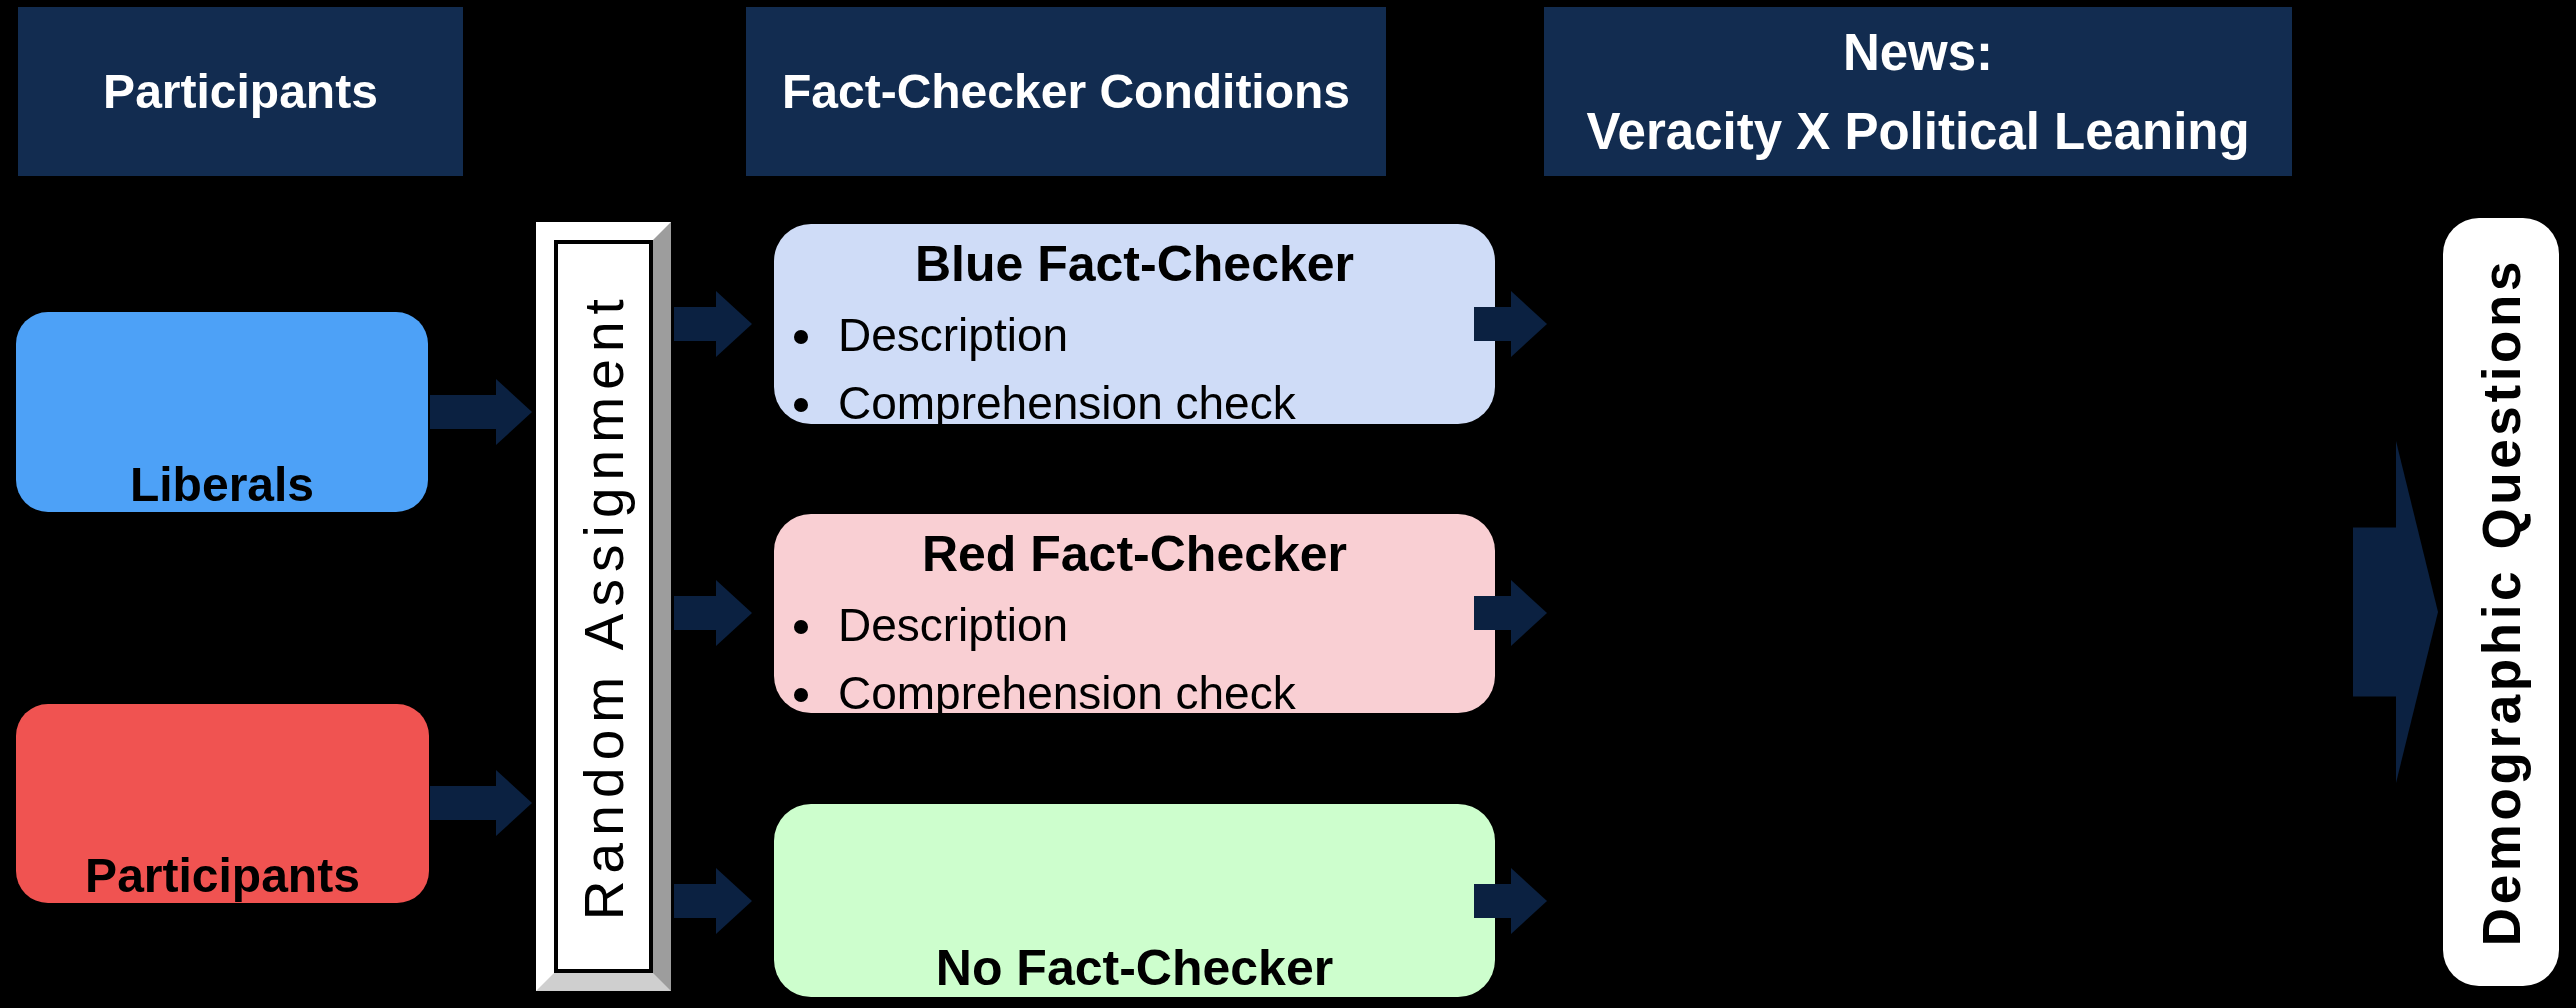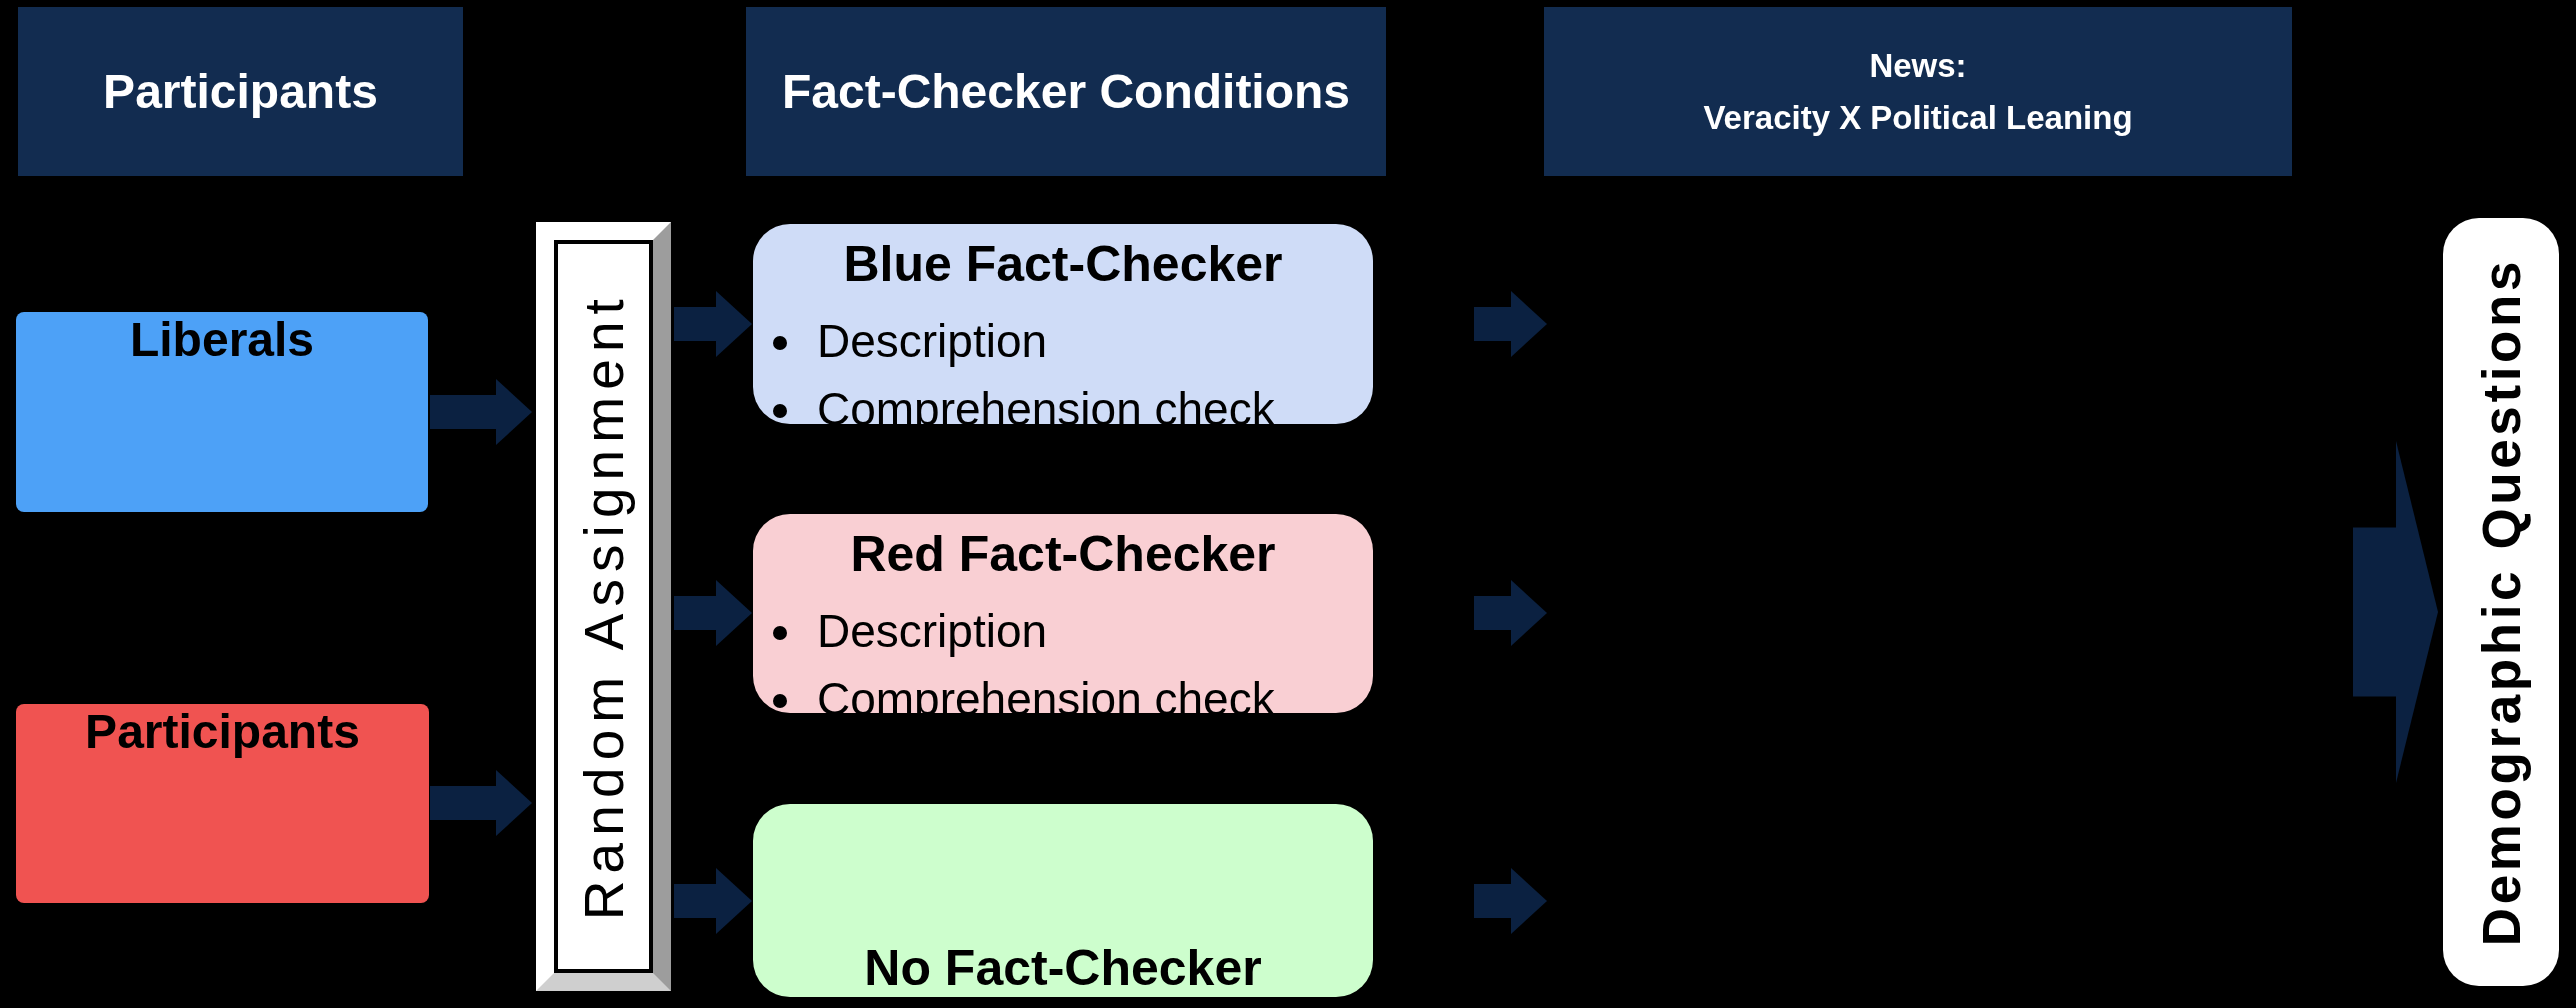--- a/index.html
+++ b/index.html
@@ -22,26 +22,26 @@
     font-family:"Liberation Sans",sans-serif;overflow:hidden;
   }
   
   .hdr{
     position:absolute;top:7.1px;height:169px;background:var(--header-navy);
     color:#fff;font-weight:bold;font-size:48px;
     display:flex;align-items:center;justify-content:center;text-align:center;
   }
   .hdr.participants{left:18px;width:445px;}
   .hdr.conditions{left:746px;width:640px;}
-  .hdr.news{left:1544px;width:748px;flex-direction:column;font-size:33px;line-height:1.55;}
+  .hdr.news{left:1544px;width:748px;flex-direction:column;font-size:51px;line-height:1.55;}
   
   .pill{
-    position:absolute;border-radius:8px;color:var(--black);
+    position:absolute;border-radius:32px;color:var(--black);
     font-weight:bold;font-size:48px;white-space:nowrap;
-    display:flex;align-items:flex-start;justify-content:center;
+    display:flex;align-items:flex-end;justify-content:center;
   }
   .pill.liberals{left:16px;top:312px;width:412px;height:200px;background:var(--lib-blue);}
   .pill.conservatives{left:16px;top:704px;width:413px;height:199px;background:var(--con-red);}
   
   .bevel-outer{
     position:absolute;left:532px;top:218px;width:143px;height:777px;
     background:var(--white);border:4.5px solid var(--black);box-sizing:border-box;
   }
   .bevel-frame{
     position:absolute;inset:0;box-sizing:border-box;
@@ -50,22 +50,22 @@
   .bevel-inner{
     position:absolute;inset:18px;border:4.5px solid var(--black);background:var(--white);
     box-sizing:border-box;display:flex;align-items:center;justify-content:center;
   }
   .vtext{
     writing-mode:vertical-rl;transform:rotate(180deg);white-space:nowrap;
     color:var(--black);font-size:55px;letter-spacing:7.1px;
   }
   
   .cond{
-    position:absolute;left:753px;width:620px;border-radius:37px;color:var(--black);
-    display:flex;flex-direction:column;box-sizing:border-box;padding-top:10.7px;gap:6px;
+    position:absolute;left:774px;width:721px;border-radius:37px;color:var(--black);
+    display:flex;flex-direction:column;box-sizing:border-box;padding-top:10.7px;
   }
   .cond.blue{top:224px;height:200px;background:var(--blue-fill);}
   .cond.red{top:514px;height:199px;background:var(--pink-fill);}
   .cond.green{top:804px;height:193px;background:var(--green-fill);justify-content:flex-end;padding-top:2px;}
   .cond-title{font-size:50px;font-weight:bold;text-align:center;width:100%;}
   .cond-bullets{
     list-style:disc;margin:9px 0 0 0;padding:0 0 0 55px;font-size:46px;
   }
   .cond-bullets li{padding-left:9px;margin-bottom:14.3px;margin-top:6px;}
   

